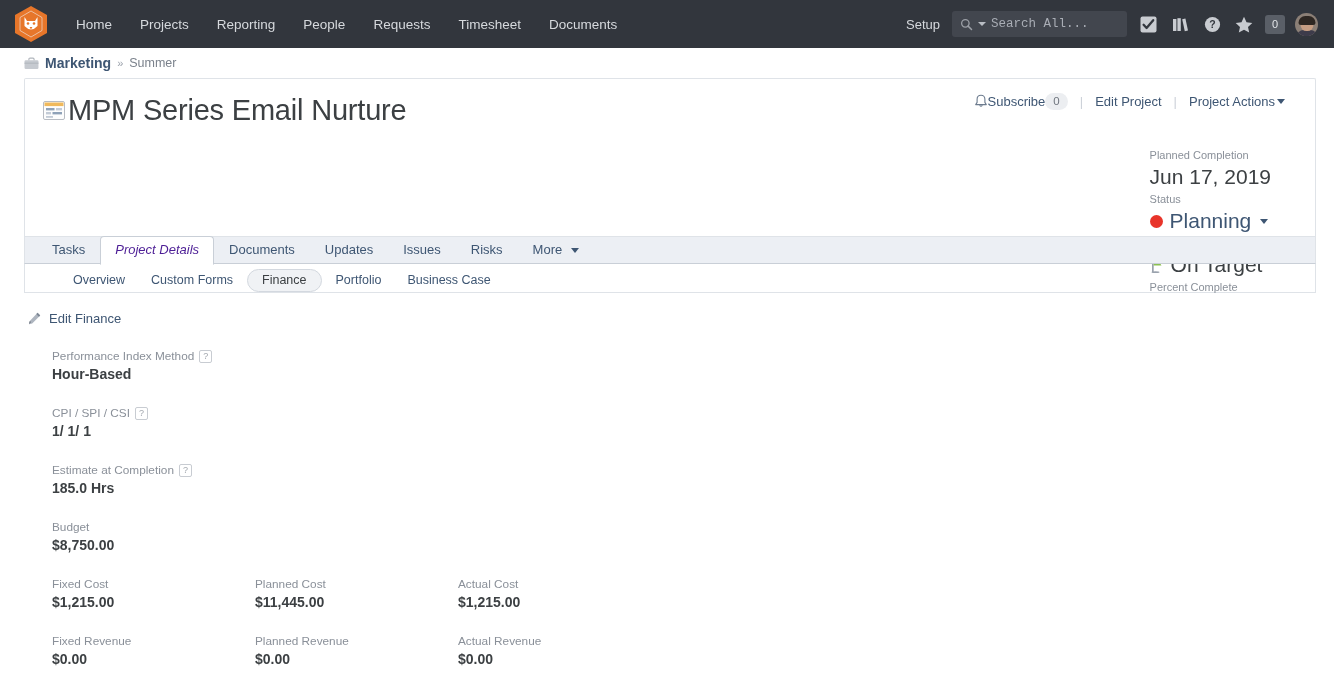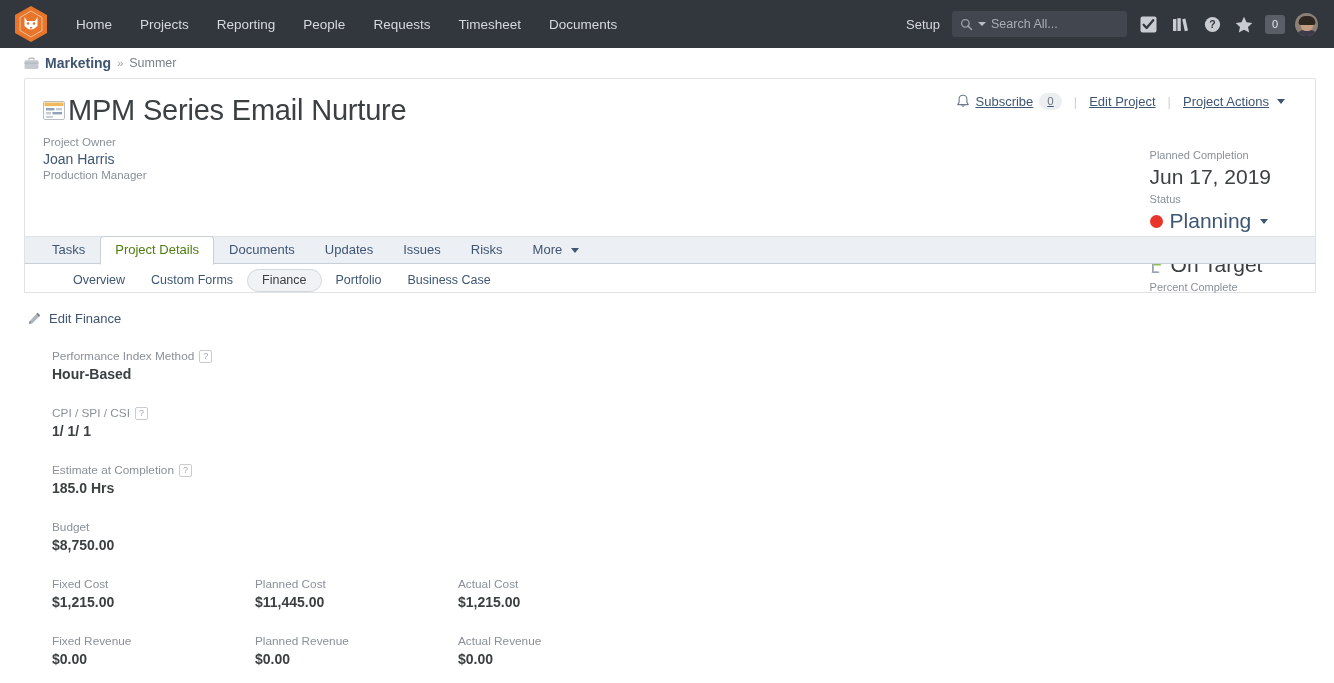--- a/index.html
+++ b/index.html
@@ -75,21 +75,21 @@
     cursor: text;
   }
   .search-ico { width: 13px; height: 13px; flex: 0 0 auto; opacity: .75; }
   .search-caret {
     width: 0; height: 0;
     border-left: 4px solid transparent;
     border-right: 4px solid transparent;
     border-top: 4px solid #b9bdc4;
     flex: 0 0 auto;
   }
-  .search-ph { color: #a9adb5; font-size: 12.5px; }
+  .search-ph { color: #a9adb5; font-size: 12.5px; font-family: Liberation Mono, monospace; }
 
   .ico-btn {
     width: 22px; height: 22px;
     display: flex; align-items: center; justify-content: center;
     cursor: pointer;
     color: #d6d9dd;
     flex: 0 0 auto;
   }
   .badge-sq {
     min-width: 20px; height: 19px;
@@ -195,24 +195,23 @@
     position: absolute;
     right: 18px; top: 14px;
     display: flex;
     align-items: center;
     gap: 0px;
     font-size: 13px;
   }
   .act-item {
     color: #3e5673;
     cursor: pointer;
-    display: flex; align-items: center; gap: 6px;
+    display: flex; align-items: center; gap: 0;
     padding: 0 12px;
     white-space: nowrap;
-    text-decoration: underline;
   }
   .bell-ico { width: 14px; height: 15px; }
   .count-pill {
     background: #eceef1;
     color: #6f757e;
     font-size: 11.5px;
     border-radius: 9px;
     padding: 2px 8px;
     line-height: 13px;
   }
@@ -291,24 +290,25 @@
     line-height: 16px;
     white-space: nowrap;
     position: relative;
     top: 1px;
   }
   .tab.active {
     background: #fff;
     border: 1px solid #c9cfd7;
     border-bottom: 1px solid #fff;
     border-radius: 4px 4px 0 0;
-    color: #4d7c0f;
+    color: #4c1d95;
     padding: 5px 14px 6px 14px;
     margin-bottom: -1px;
     z-index: 2;
+    font-style: italic;
   }
   .tab .caret-dn { display: inline-block; vertical-align: middle; margin-left: 5px; }
 
   .subtabs-bar {
     margin: 0 18px 0 24px;
     background: #fff;
     border-left: 1px solid #dfe3e8;
     border-right: 1px solid #dfe3e8;
     height: 28px;
     display: flex;
@@ -487,25 +487,20 @@
           <rect x="0.5" y="1.5" width="21" height="18" rx="1.5" fill="#fdfdfd" stroke="#b8bcc3" stroke-width="1"></rect>
           <rect x="1.5" y="2.5" width="19" height="3.6" fill="#f0b95c"></rect>
           <rect x="3" y="8" width="8.5" height="2.4" fill="#8fa2b8"></rect>
           <rect x="13" y="8" width="6" height="2.4" fill="#c3cbd6"></rect>
           <rect x="3" y="12" width="5" height="2.4" fill="#c3cbd6"></rect>
           <rect x="9.5" y="12" width="9.5" height="2.4" fill="#8fa2b8"></rect>
           <rect x="3" y="16" width="7" height="1.8" fill="#c3cbd6"></rect>
         </svg>
         <span class="proj-title">MPM Series Email Nurture</span>
       </div>
-      <div class="owner-block">
-        <div class="owner-label">Project Owner</div>
-        <div class="owner-name">Joan Harris</div>
-        <div class="owner-role">Production Manager</div>
-      </div>
     </div>
   </div>
 
   <div class="actions-row">
     <span class="act-item">
       <svg class="bell-ico" viewBox="0 0 14 15">
         <path d="M7 1.2 C9.4 1.2 10.9 2.9 10.9 5.2 V8.4 L12.3 10.6 H1.7 L3.1 8.4 V5.2 C3.1 2.9 4.6 1.2 7 1.2 Z" fill="none" stroke="#6c7b8e" stroke-width="1.1" stroke-linejoin="round"></path>
         <path d="M5.6 11.3 Q7 13.3 8.4 11.3" fill="none" stroke="#6c7b8e" stroke-width="1.1"></path>
       </svg>
       <span>Subscribe</span>

